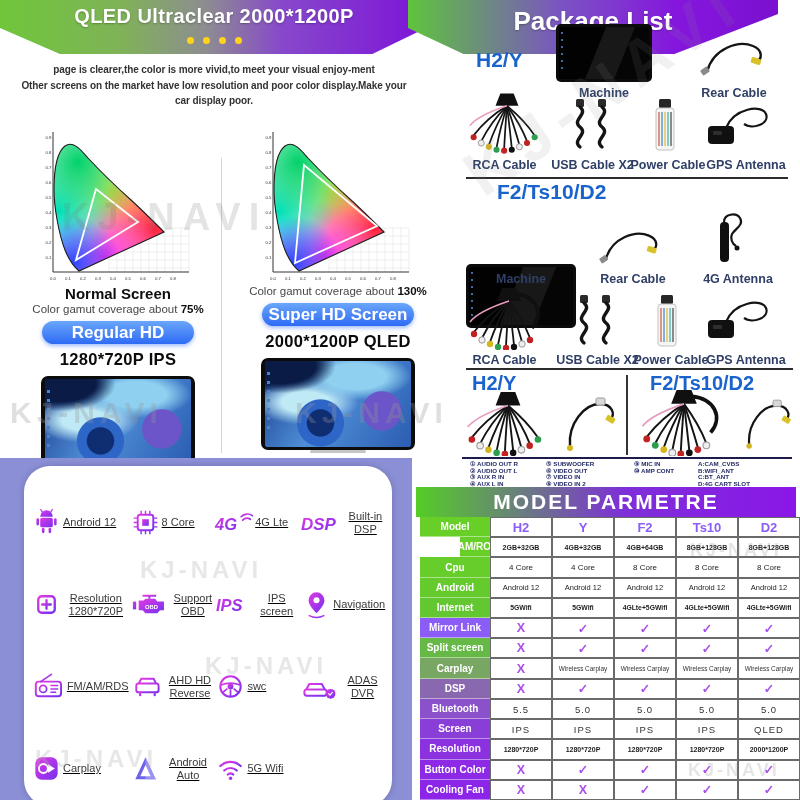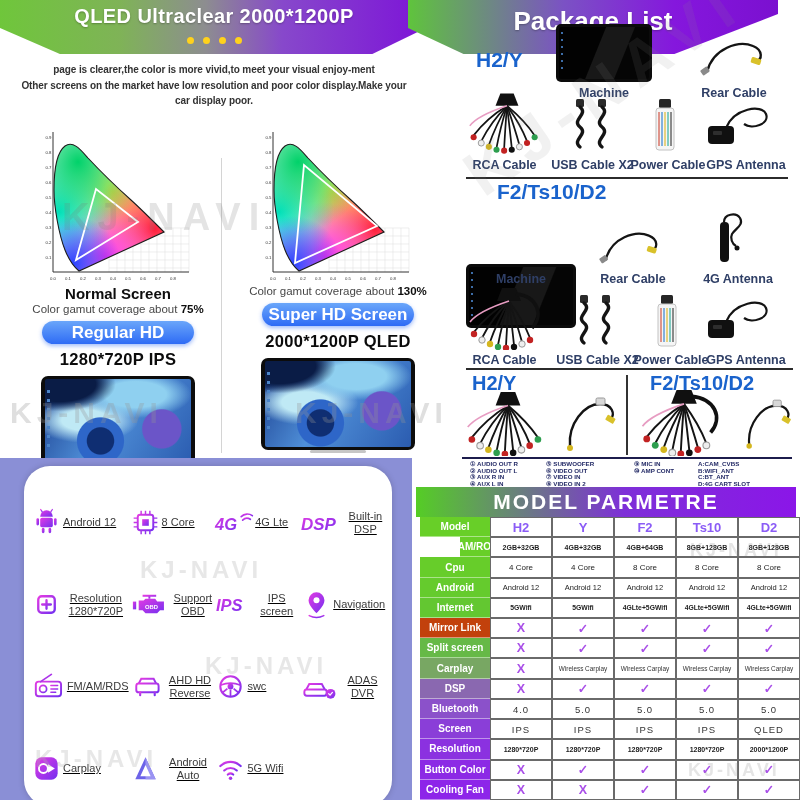--- a/index.html
+++ b/index.html
@@ -701,21 +701,21 @@
       <div class="pcell andv">Android 12</div>
       <div class="pcell andv">Android 12</div>
       <div class="pcell andv">Android 12</div>
       <div class="pcell andv">Android 12</div>
       <div class="plabel" style="background: rgb(99, 199, 49);">Internet</div>
       <div class="pcell netv">5GWifi</div>
       <div class="pcell netv">5GWifi</div>
       <div class="pcell netv">4GLte+5GWifi</div>
       <div class="pcell netv">4GLte+5GWifi</div>
       <div class="pcell netv">4GLte+5GWifi</div>
-      <div class="plabel" style="background: #c2410c;">Mirror Link</div>
+      <div class="plabel" style="background: #8b5cf6;">Mirror Link</div>
       <div class="pcell xm">X</div>
       <div class="pcell chk">✓</div>
       <div class="pcell chk">✓</div>
       <div class="pcell chk">✓</div>
       <div class="pcell chk">✓</div>
       <div class="plabel" style="background: rgb(102, 185, 71);">Split screen</div>
       <div class="pcell xm">X</div>
       <div class="pcell chk">✓</div>
       <div class="pcell chk">✓</div>
       <div class="pcell chk">✓</div>
@@ -726,21 +726,21 @@
       <div class="pcell tinyv">Wireless Carplay</div>
       <div class="pcell tinyv">Wireless Carplay</div>
       <div class="pcell tinyv">Wireless Carplay</div>
       <div class="plabel" style="background: rgb(138, 104, 176);">DSP</div>
       <div class="pcell xm">X</div>
       <div class="pcell chk">✓</div>
       <div class="pcell chk">✓</div>
       <div class="pcell chk">✓</div>
       <div class="pcell chk">✓</div>
       <div class="plabel" style="background: rgb(139, 81, 202);">Bluetooth</div>
-      <div class="pcell bigv">4.0</div>
+      <div class="pcell bigv">5.5</div>
       <div class="pcell bigv">5.0</div>
       <div class="pcell bigv">5.0</div>
       <div class="pcell bigv">5.0</div>
       <div class="pcell bigv">5.0</div>
       <div class="plabel" style="background: rgb(138, 62, 216);">Screen</div>
       <div class="pcell bigv">IPS</div>
       <div class="pcell bigv">IPS</div>
       <div class="pcell bigv">IPS</div>
       <div class="pcell bigv">IPS</div>
       <div class="pcell bigv">QLED</div>

